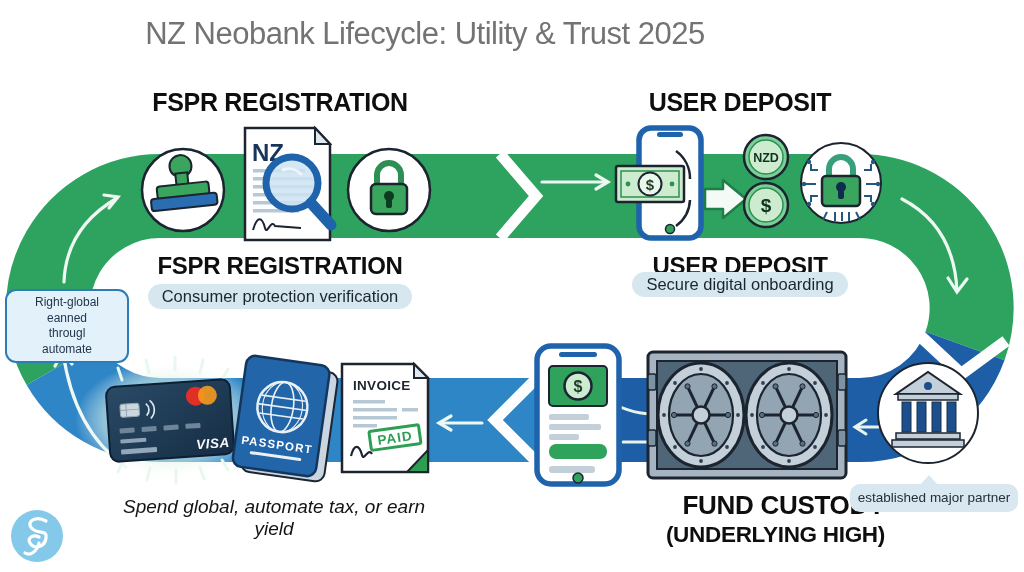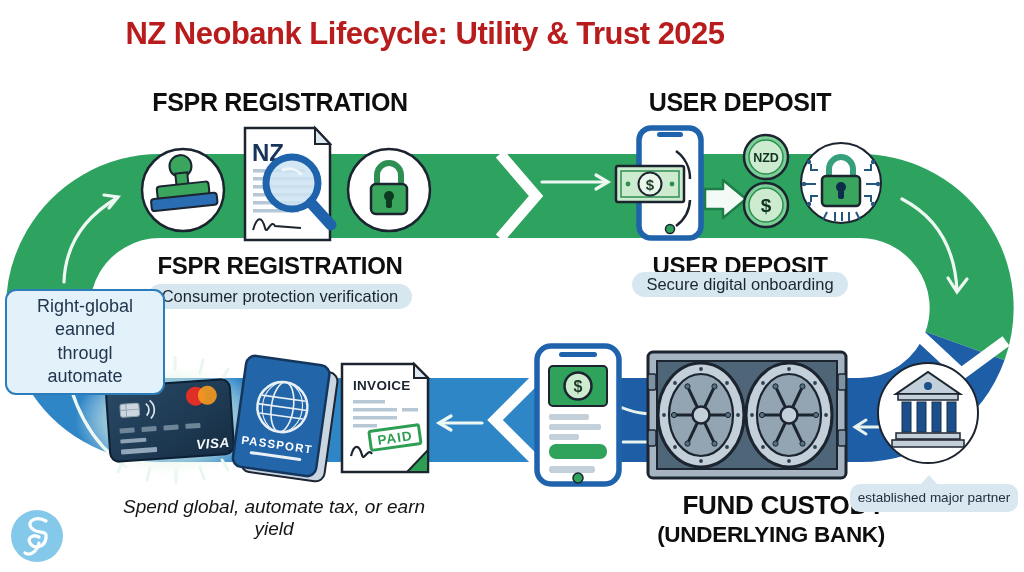--- a/index.html
+++ b/index.html
@@ -2,35 +2,35 @@
 <html><head>
 <meta charset="utf-8">
 <style>
   * { margin:0; padding:0; box-sizing:border-box; }
   html,body { width:1024px; height:572px; }
   body { font-family:"Liberation Sans", sans-serif; background:#ffffff; position:relative; overflow:hidden; }
   .stage { position:absolute; left:0; top:0; width:1024px; height:572px; }
   .abs { position:absolute; }
   svg text { font-family:"Liberation Sans", sans-serif; }
 
-  .title { top:16px; left:0; width:850px; text-align:center; font-size:31px; font-weight:700; color:#b91c1c; letter-spacing:-0.5px; }
+  .title { top:16px; left:0; width:850px; text-align:center; font-size:31px; font-weight:400; color:#737373; letter-spacing:-0.5px; }
 
   .sec-heading { font-size:25px; font-weight:800; color:#0e0e0e; text-align:center; letter-spacing:-0.3px; }
   .h-fspr-top   { left:115px; top:88px;  width:330px; }
   .h-dep-top    { left:605px; top:88px;  width:270px; }
   .h-fspr-label { left:115px; top:252px; width:330px; font-size:24px; }
   .h-dep-label  { left:605px; top:252px; width:270px; font-size:24px; }
 
   .pill-wrap { display:flex; justify-content:center; }
   .pw-fspr { left:115px; top:284px; width:330px; }
   .pw-dep  { left:605px; top:272px; width:270px; }
   .pill { display:inline-block; background:#d7e7f0; border-radius:17px; padding:3px 14px; font-size:16.5px; color:#1b2530; }
 
-  .callout-left { left:5px; top:289px; width:160px; background:#e3f1fa; border:2.5px solid #2c7cba;
-                  border-radius:11px; font-size:18px; font-weight:500; color:#22374e; text-align:center;
+  .callout-left { left:5px; top:289px; width:124px; background:#e3f1fa; border:2.5px solid #2c7cba;
+                  border-radius:11px; font-size:12px; font-weight:500; color:#22374e; text-align:center;
                   line-height:1.3; padding:4px 16px; }
 
   .custody-block { left:610px; top:490px; width:275px; text-align:right; color:#0e0e0e; }
   .custody-l1 { font-size:26px; font-weight:800; letter-spacing:-0.3px; }
   .custody-l2 { font-size:22.5px; font-weight:800; letter-spacing:-0.3px; margin-top:1px; }
 
   .callout-right { left:850px; top:484px; width:168px; background:#d8e7f0; border-radius:10px;
                    font-size:13.5px; color:#22303c; text-align:center; line-height:1.3; padding:5px 6px; }
   .callout-tail { position:absolute; top:-9px; left:70px; width:0; height:0;
                   border-left:9px solid transparent; border-right:9px solid transparent;
@@ -349,21 +349,21 @@
     <span class="pill">Secure digital onboarding</span>
   </div>
 
   <div class="abs callout-left">
     <div>Right-global eanned</div>
     <div>througl automate</div>
   </div>
 
   <div class="abs custody-block">
     <div class="custody-l1">FUND CUSTODY</div>
-    <div class="custody-l2">(UNDERLYING BANK)</div>
+    <div class="custody-l2">(UNDERLYING HIGH)</div>
   </div>
 
   <div class="abs callout-right">
     <div class="callout-tail"></div>
     <div>established major partner</div>
   </div>
 
   <div class="abs utility-block">
     <div class="utility-l2">Spend global, automate tax, or earn yield</div>
   </div>

